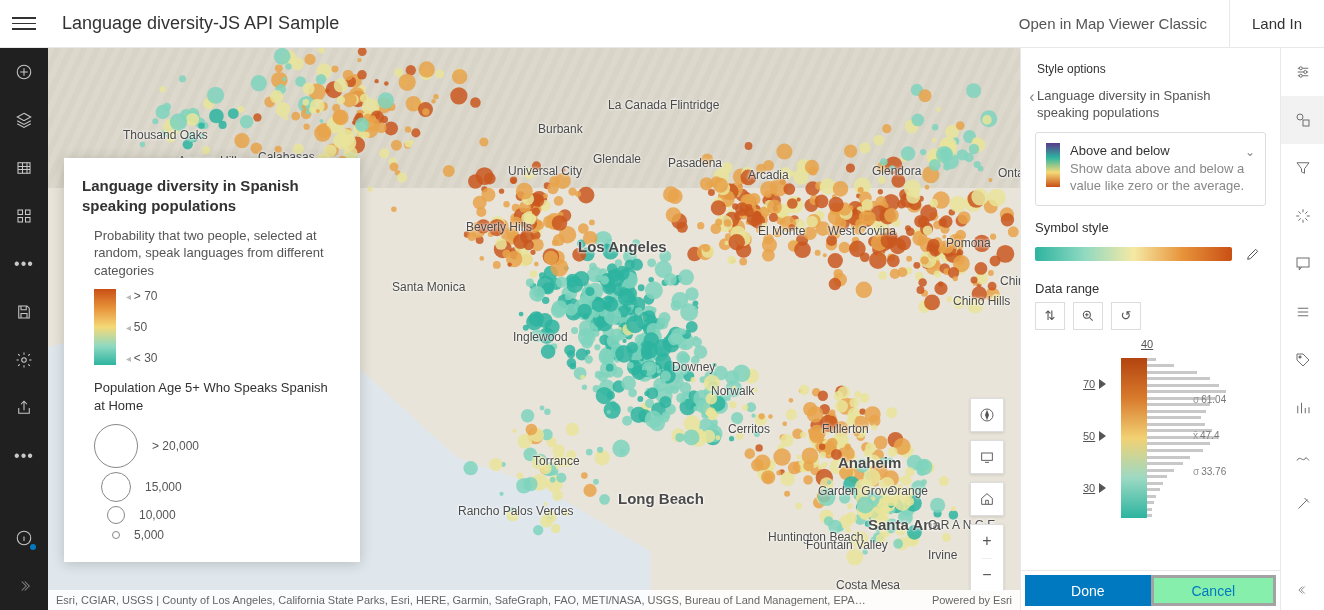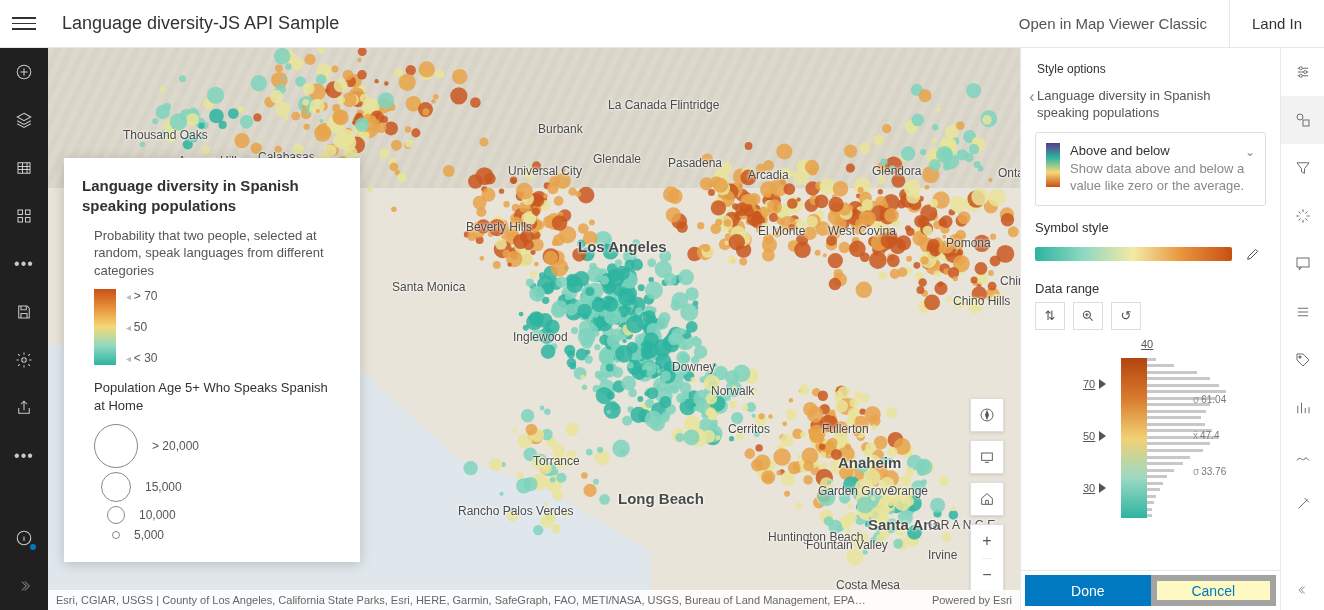--- a/index.html
+++ b/index.html
@@ -92,21 +92,21 @@
   .histo-top { position: absolute; left: 106px; top: -2px; font-size: 11px; color: #555; text-decoration: underline; }
   .histo-tick { position: absolute; font-size: 11px; color: #555; }
   .histo-tick.left { text-decoration: underline; }
   .histo-tick .tri { display: inline-block; width: 0; height: 0; border-top: 5px solid transparent; border-bottom: 5px solid transparent; border-left: 7px solid #555; margin-left: 4px; vertical-align: -1px; }
   .stat { position: absolute; font-size: 10px; color: #777; }
   .stat .ic { color: #999; margin-right: 2px; }
 
   .sp-footer { display: grid; grid-template-columns: 1fr 1fr; border-top: 1px solid #e8e8e8; height: 40px; }
   .sp-footer button { border: none; font-size: 14px; cursor: pointer; }
   .sp-footer .done { background: #0079c1; color: #fff; }
-  .sp-footer .cancel { background: #fef9c3; color: #0079c1; border: 6px solid #a3a3a3; margin: 4px; }
+  .sp-footer .cancel { background: #86efac; color: #0079c1; border: 3px solid #a3a3a3; margin: 4px; }
   .sp-footer .done { margin: 4px 0 4px 4px; }
   .sp-footer .cancel { margin: 4px 4px 4px 0; }
 
   
   .rightrail { width: 44px; border-left: 1px solid #e8e8e8; display: flex; flex-direction: column; align-items: center; }
   .rightrail .rbtn { width: 44px; height: 48px; display: flex; align-items: center; justify-content: center; cursor: pointer; }
   .rightrail .rbtn.active { background: #f2f2f2; }
   .rightrail .rbtn svg { width: 18px; height: 18px; stroke: #6a6a6a; fill: none; stroke-width: 1.3; }
   .rightrail .bottom { margin-top: auto; height: 40px; }
   .rightrail .bottom svg { width: 14px; }

